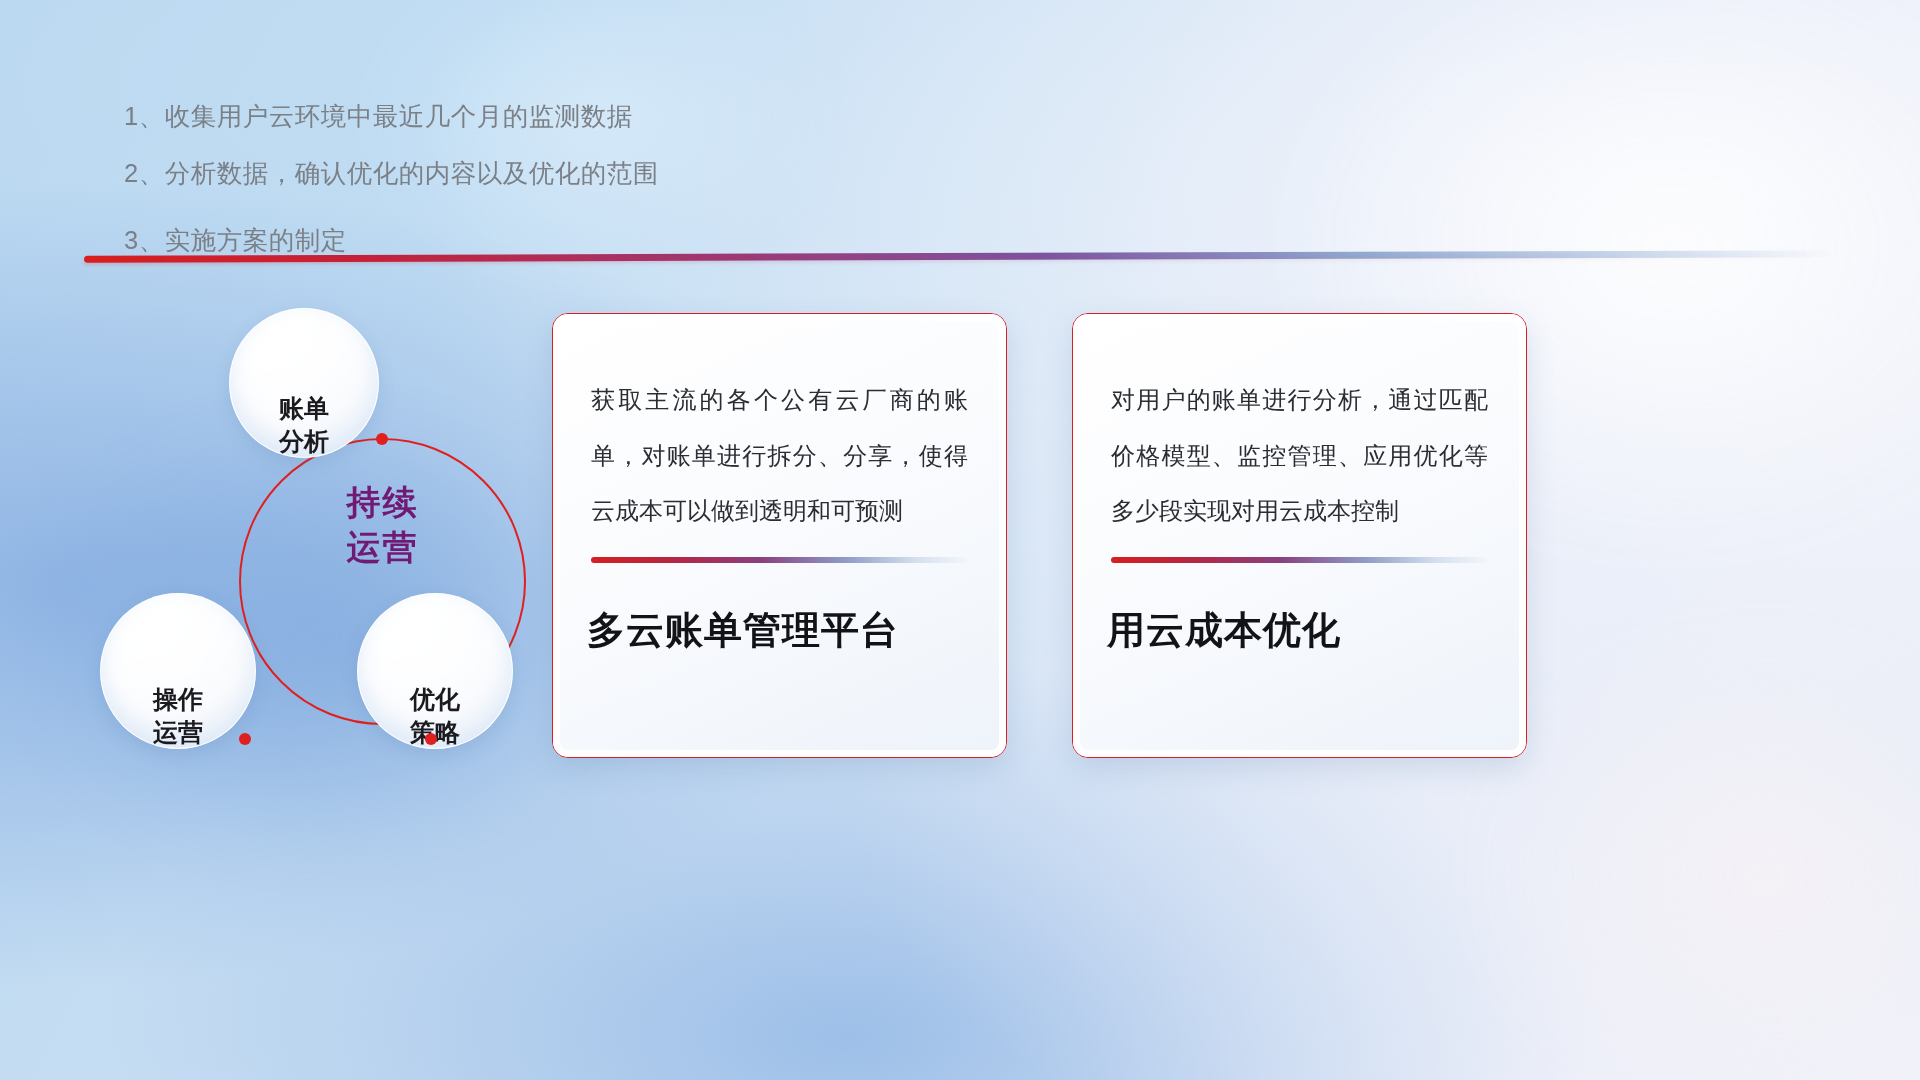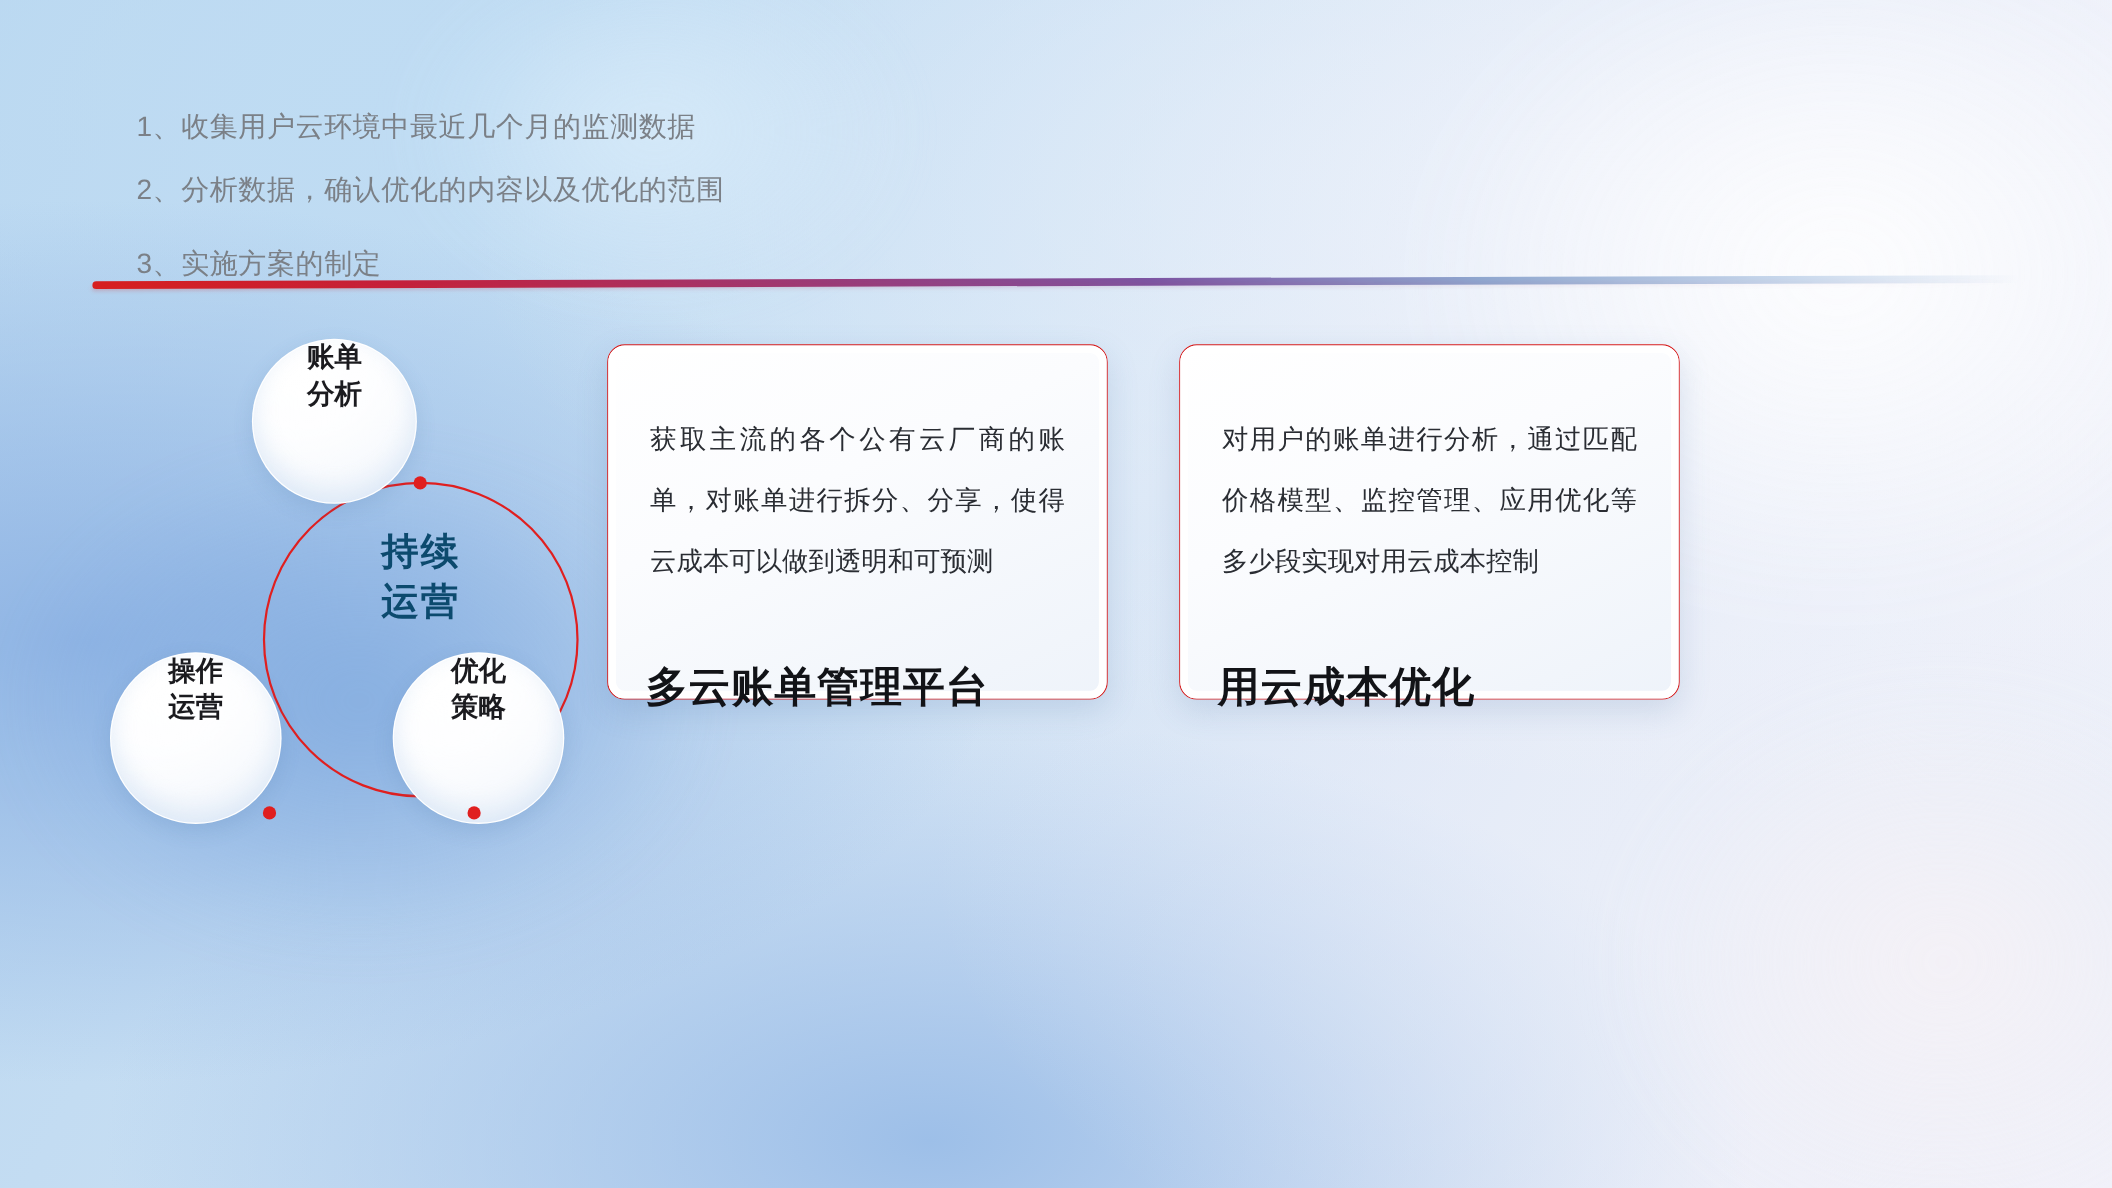--- a/index.html
+++ b/index.html
@@ -71,39 +71,39 @@
     position:absolute; left:157px; top:148px; width:287px; height:287px;
     border:2.4px solid #e01f1f; border-radius:50%;
   }
   .bubble {
     position:absolute; border-radius:50%;
     background:
       radial-gradient(72% 62% at 34% 26%, rgba(255,255,255,.98) 0%, rgba(255,255,255,.88) 46%, rgba(255,255,255,.58) 100%),
       linear-gradient(150deg,#ffffff 0%, #f3f7fd 48%, #e3ecf8 100%);
     border:1px solid rgba(255,255,255,.95);
     box-shadow:0 6px 18px rgba(70,110,160,.16), inset 0 -10px 22px rgba(190,212,240,.45);
-    display:flex; align-items:flex-start; justify-content:center; text-align:center;
+    display:flex; align-items:flex-end; justify-content:center; text-align:center;
     color:#1b1b1f; font-weight:bold; font-size:25px; line-height:1.30;
   }
   .b-top   { left:147px; top:18px;  width:150px; height:150px; }
   .b-left  { left:18px;  top:303px; width:156px; height:156px; }
   .b-right { left:275px; top:303px; width:156px; height:156px; }
   .center-label {
     position:absolute; left:157px; top:190px; width:287px;
-    text-align:center; color:#0c4a6e; font-weight:bold;
+    text-align:center; color:#701a75; font-weight:bold;
     font-size:34px; line-height:1.33; letter-spacing:2px;
   }
   .dot { position:absolute; width:12px; height:12px; border-radius:50%; background:#e01f1f; }
   .d-top   { left:294px; top:143px; }
   .d-left  { left:157px; top:443px; }
   .d-right { left:343px; top:443px; }
 
   
   .card {
-    position:absolute; z-index:4; width:455px; height:323px;
+    position:absolute; z-index:4; width:455px; height:445px;
     border-radius:16px;
     background:linear-gradient(156deg,#ffffff 0%, #fbfcfe 40%, #eef3fa 100%);
     border:1.6px solid #d71f1f;
     box-shadow:0 10px 28px rgba(80,115,165,.18);
     padding:58px 34px 0 34px;
     display:flex; flex-direction:column;
   }
   .card::before{
     content:""; position:absolute; left:0; right:0; top:0; bottom:0;
     border-radius:15px; border:7px solid #ffffff; pointer-events:none;

